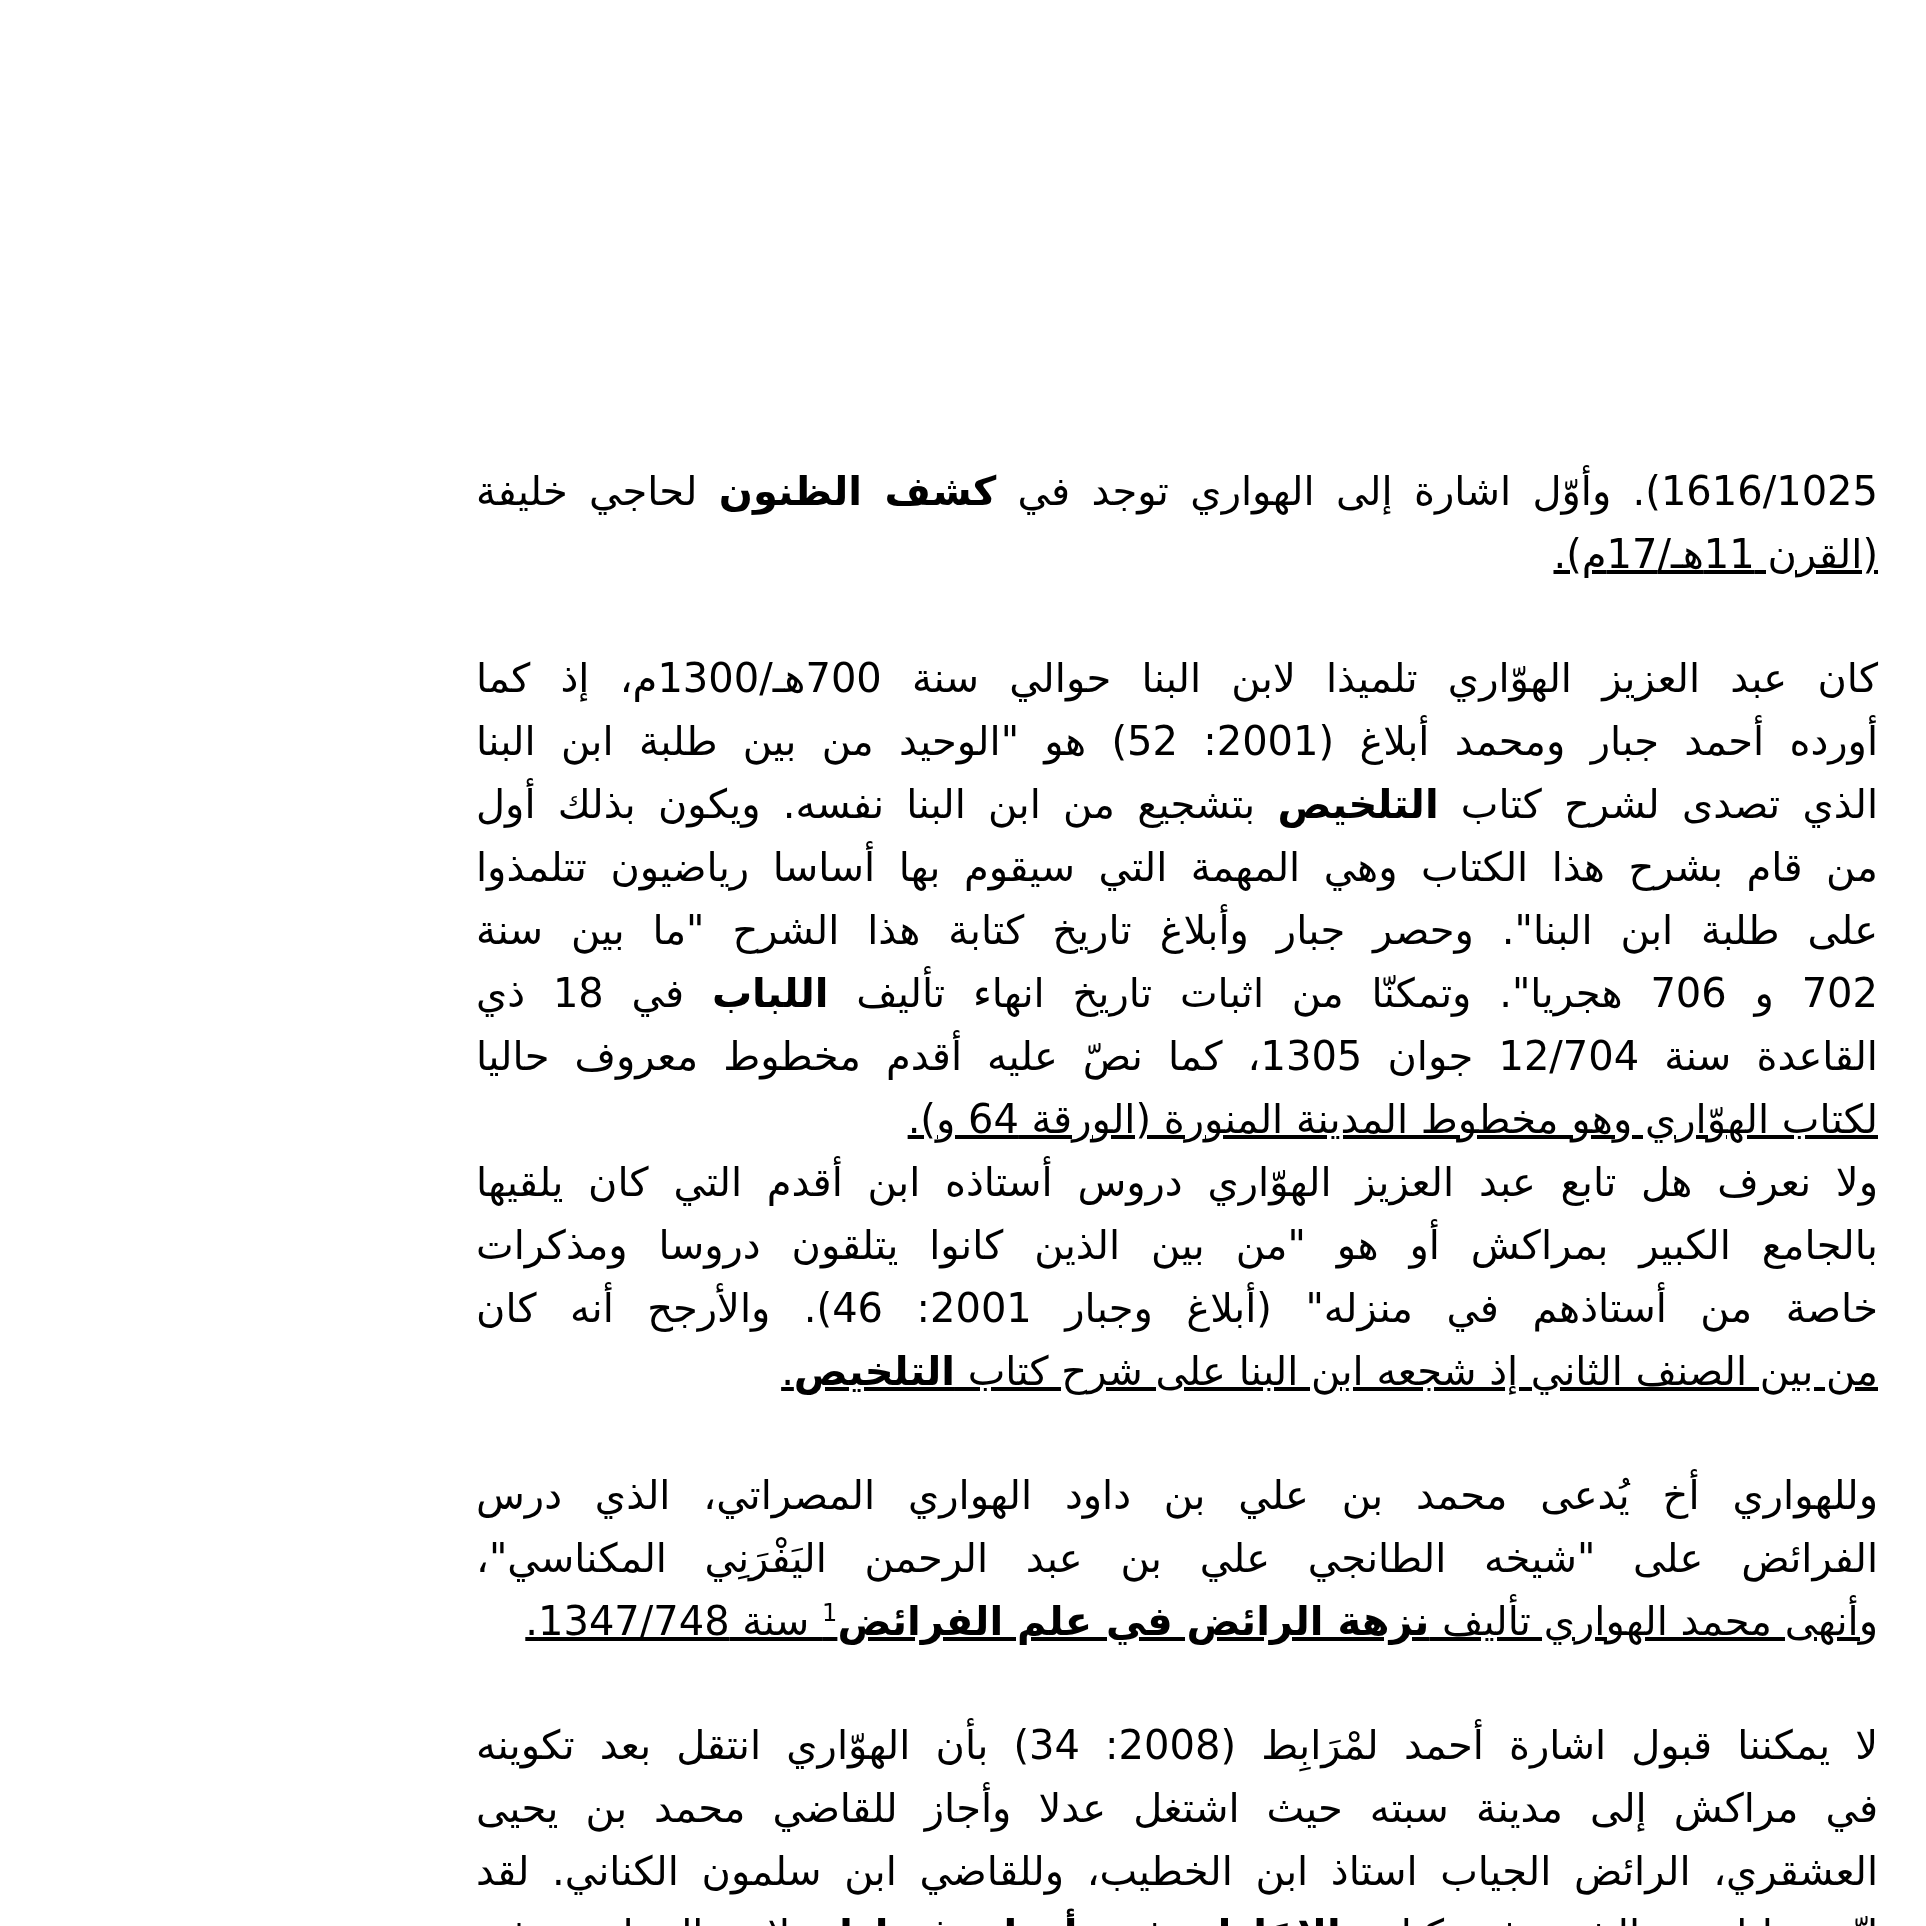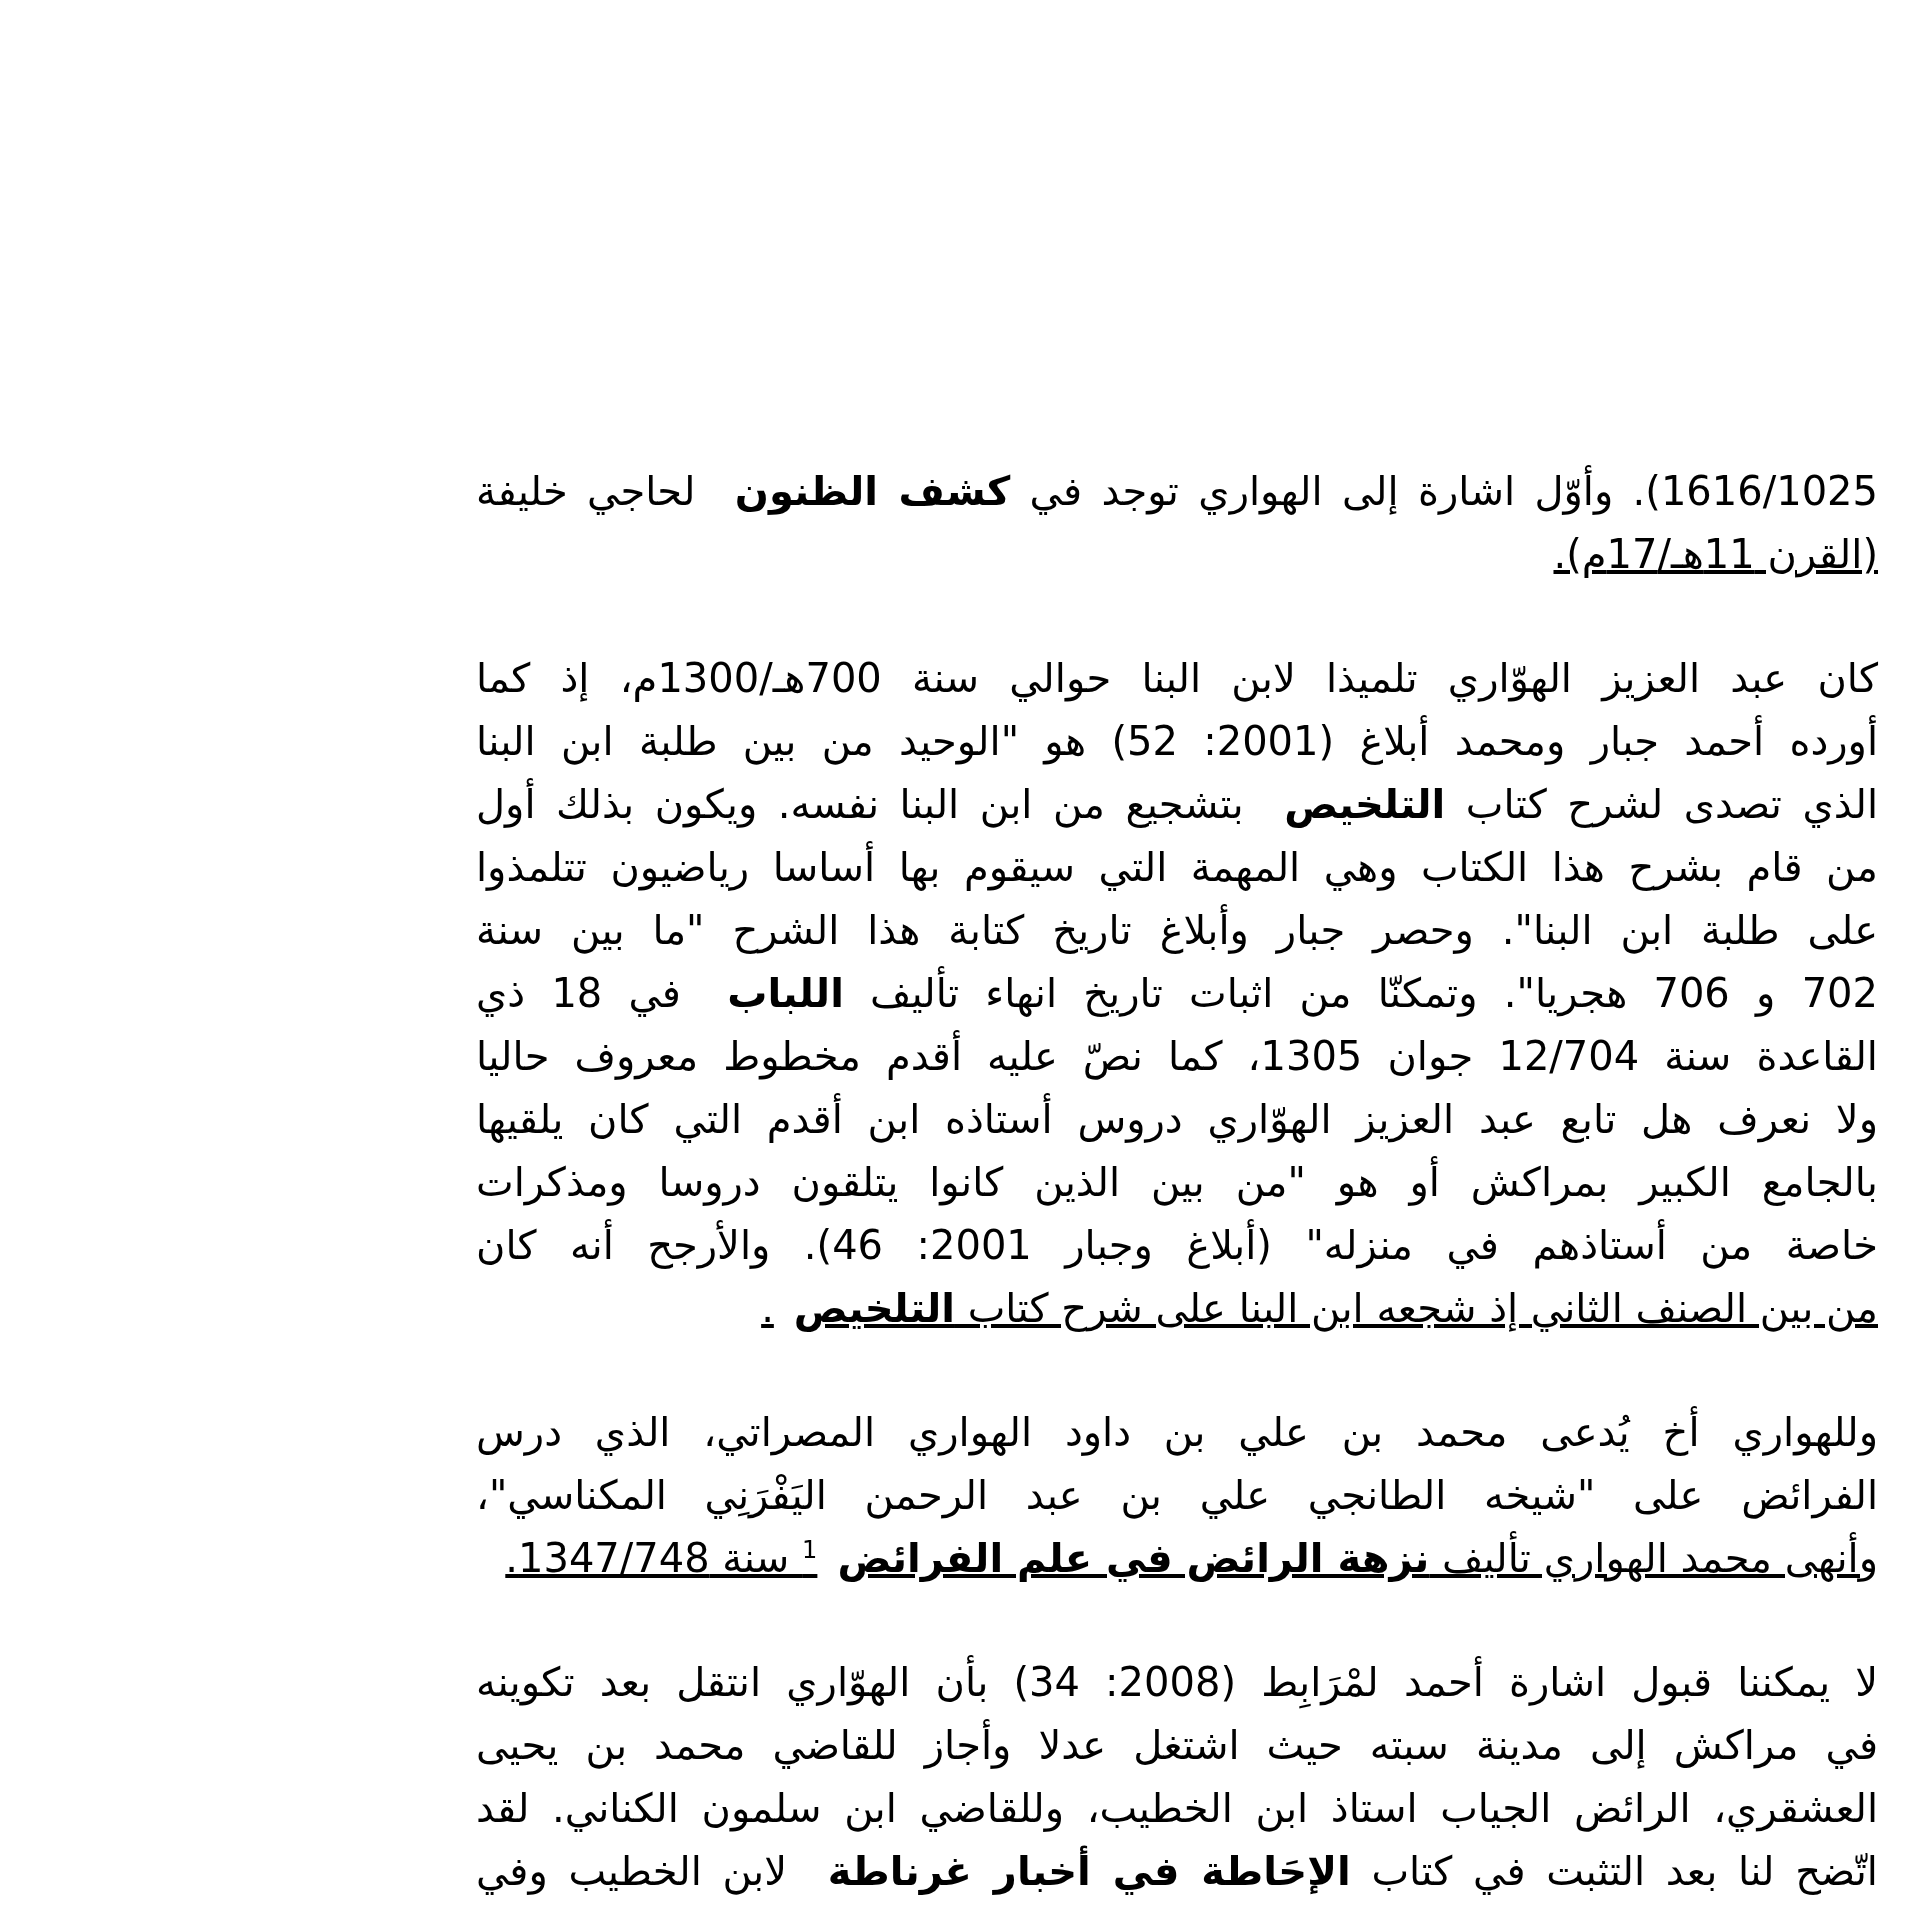--- a/index.html
+++ b/index.html
@@ -38,39 +38,40 @@
     .line {
       display: block;
       white-space: nowrap;
       text-align-last: justify;
       text-align: justify;
     }
     .line.last {
       text-align-last: right;
       text-decoration: underline;
     }
-    b { font-weight: bold; margin-left: 20px; }
+    b { font-weight: bold; }
     sup { font-size: 60%; line-height: 0; vertical-align: super; }
   </style>
 </head>
 <body>
 
 <div class="page">
   <p class="para">
       <span class="line">1616/1025). وأوّل اشارة إلى الهواري توجد في <b>كشف الظنون</b> لحاجي خليفة</span>
       <span class="line last">(القرن 11هـ/17م).</span>
     </p>
   <p class="para gap">
       <span class="line">كان عبد العزيز الهوّاري تلميذا لابن البنا حوالي سنة 700هـ/1300م، إذ كما</span>
       <span class="line">أورده أحمد جبار ومحمد أبلاغ (2001: 52) هو "الوحيد من بين طلبة ابن البنا</span>
       <span class="line">الذي تصدى لشرح كتاب <b>التلخيص</b> بتشجيع من ابن البنا نفسه. ويكون بذلك أول</span>
       <span class="line">من قام بشرح هذا الكتاب وهي المهمة التي سيقوم بها أساسا رياضيون تتلمذوا</span>
       <span class="line">على طلبة ابن البنا". وحصر جبار وأبلاغ تاريخ كتابة هذا الشرح "ما بين سنة</span>
       <span class="line">702 و 706 هجريا". وتمكنّا من اثبات تاريخ انهاء تأليف <b>اللباب</b> في 18 ذي</span>
       <span class="line">القاعدة سنة 12/704 جوان 1305، كما نصّ عليه أقدم مخطوط معروف حاليا</span>
+      <span class="line last">لكتاب الهوّاري وهو مخطوط المدينة المنورة (الورقة 64 و).</span>
     </p>
   <p class="para nogap">
       <span class="line">ولا نعرف هل تابع عبد العزيز الهوّاري دروس أستاذه ابن أقدم التي كان يلقيها</span>
       <span class="line">بالجامع الكبير بمراكش أو هو "من بين الذين كانوا يتلقون دروسا ومذكرات</span>
       <span class="line">خاصة من أستاذهم في منزله" (أبلاغ وجبار 2001: 46). والأرجح أنه كان</span>
       <span class="line last">من بين الصنف الثاني إذ شجعه ابن البنا على شرح كتاب <b>التلخيص</b>.</span>
     </p>
   <p class="para gap">
       <span class="line">وللهواري أخ يُدعى محمد بن علي بن داود الهواري المصراتي، الذي درس</span>
       <span class="line">الفرائض على "شيخه الطانجي علي بن عبد الرحمن اليَفْرَنِي المكناسي"،</span>

